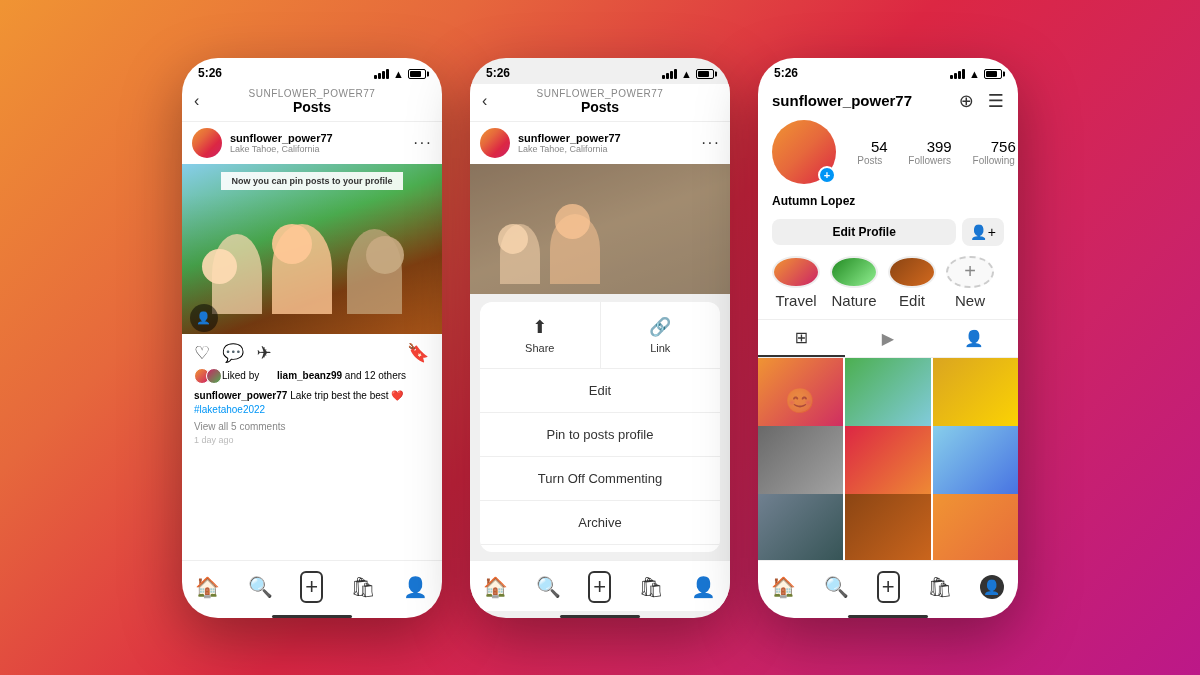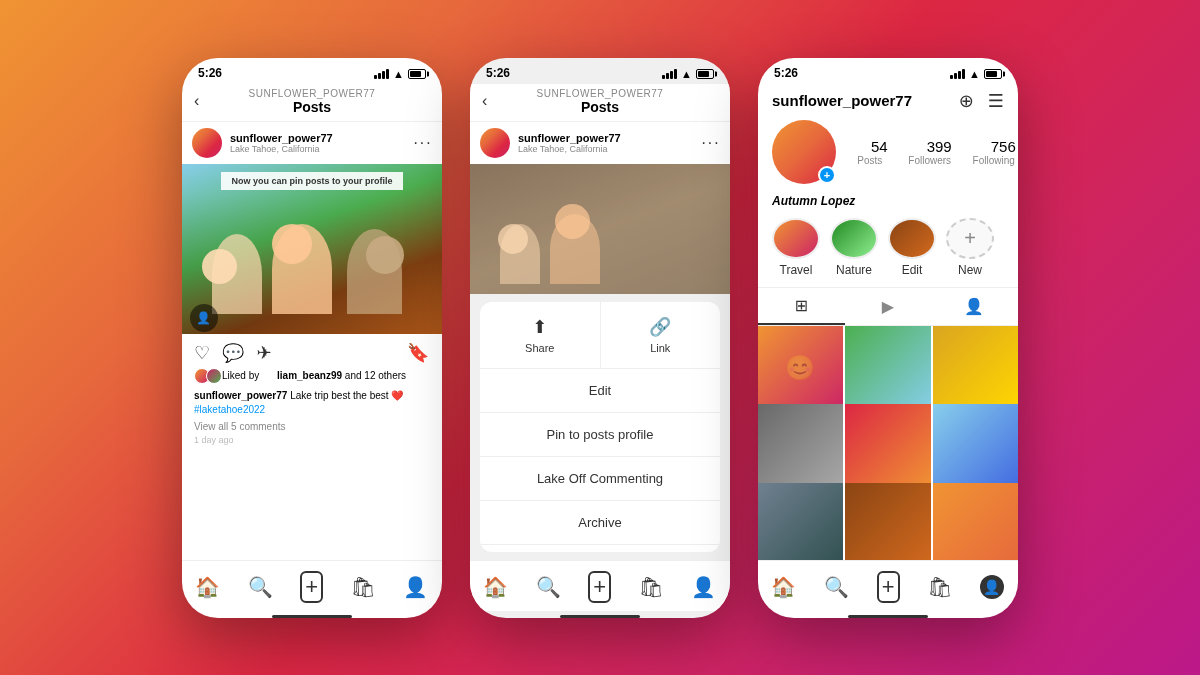--- a/index.html
+++ b/index.html
@@ -176,21 +176,21 @@
       border: 2px solid #fff; display: flex; align-items: center; justify-content: center;
       font-size: 11px; color: #fff; font-weight: 700;
     }
 
     .profile-stats { display: flex; gap: 20px; }
     .stat-item { display: flex; flex-direction: column; align-items: center; }
     .stat-num { font-size: 15px; font-weight: 400; margin-left: 19px; }
     .stat-label { font-size: 10px; color: #888; }
 
     .profile-bio { padding: 0 14px 10px; }
-    .bio-name { font-size: 12px; font-weight: 700; font-style: italic; }
+    .bio-name { font-size: 12px; font-weight: 700; }
     .bio-text { font-size: 11px; color: #333; line-height: 1.4; }
 
     .profile-buttons {
       display: flex; gap: 6px; padding: 0 14px 10px; align-items: center;
     }
     .edit-profile-btn {
       flex: 1; background: #efefef; border: none; border-radius: 8px;
       padding: 6px 0; font-size: 12px; font-weight: 600; cursor: pointer;
     }
     .discover-btn {
@@ -203,21 +203,21 @@
     }
     .story-item { display: flex; flex-direction: column; align-items: center; gap: 4px; }
     .story-circle {
       width: 48px; height: 48px; border-radius: 50%;
       background: #ddd; overflow: hidden; border: 2px solid #eee;
     }
     .story-circle.new-circle {
       border: 2px dashed #ccc; display: flex; align-items: center; justify-content: center;
       font-size: 20px; color: #888; background: #f9f9f9;
     }
-    .story-label { font-size: 12px; color: #333; text-align: center; }
+    .story-label { font-size: 15px; color: #333; text-align: center; }
 
     .grid-tabs {
       display: flex; border-top: 1px solid #eee; border-bottom: 1px solid #eee;
     }
     .grid-tab {
       flex: 1; padding: 8px 0; display: flex; justify-content: center;
       align-items: center; font-size: 16px; cursor: pointer; color: #888;
     }
     .grid-tab.active { color: #333; border-bottom: 2px solid #333; }
 
@@ -401,21 +401,21 @@
       </div>
     </div>
 
     <div class="action-menu-item">
       <span>Edit</span>
     </div>
     <div class="action-menu-item">
       <span>Pin to posts profile</span>
     </div>
     <div class="action-menu-item">
-      <span>Lake Off Commenting</span>
+      <span>Turn Off Commenting</span>
     </div>
     <div class="action-menu-item">
       <span>Archive</span>
     </div>
     <div class="action-menu-item delete">
       
     </div>
   </div>
 
   <div class="bottom-nav" style="background:#fff;">
@@ -472,20 +472,26 @@
         <span class="stat-num">756</span>
         <span class="stat-label">Following</span>
       </div>
     </div>
   </div>
 
   <div class="profile-bio">
     <div class="bio-name">Autumn Lopez</div>
   </div>
 
+  <div class="profile-buttons">
+    <button class="edit-profile-btn">Edit Profile</button>
+    <button class="discover-btn">
+      <span>👤+</span>
+    </button>
+  </div>
 
   <div class="stories-row">
     <div class="story-item">
       <div class="story-circle story-bg1"></div>
       <span class="story-label">Travel</span>
     </div>
     <div class="story-item">
       <div class="story-circle story-bg2"></div>
       <span class="story-label">Nature</span>
     </div>

